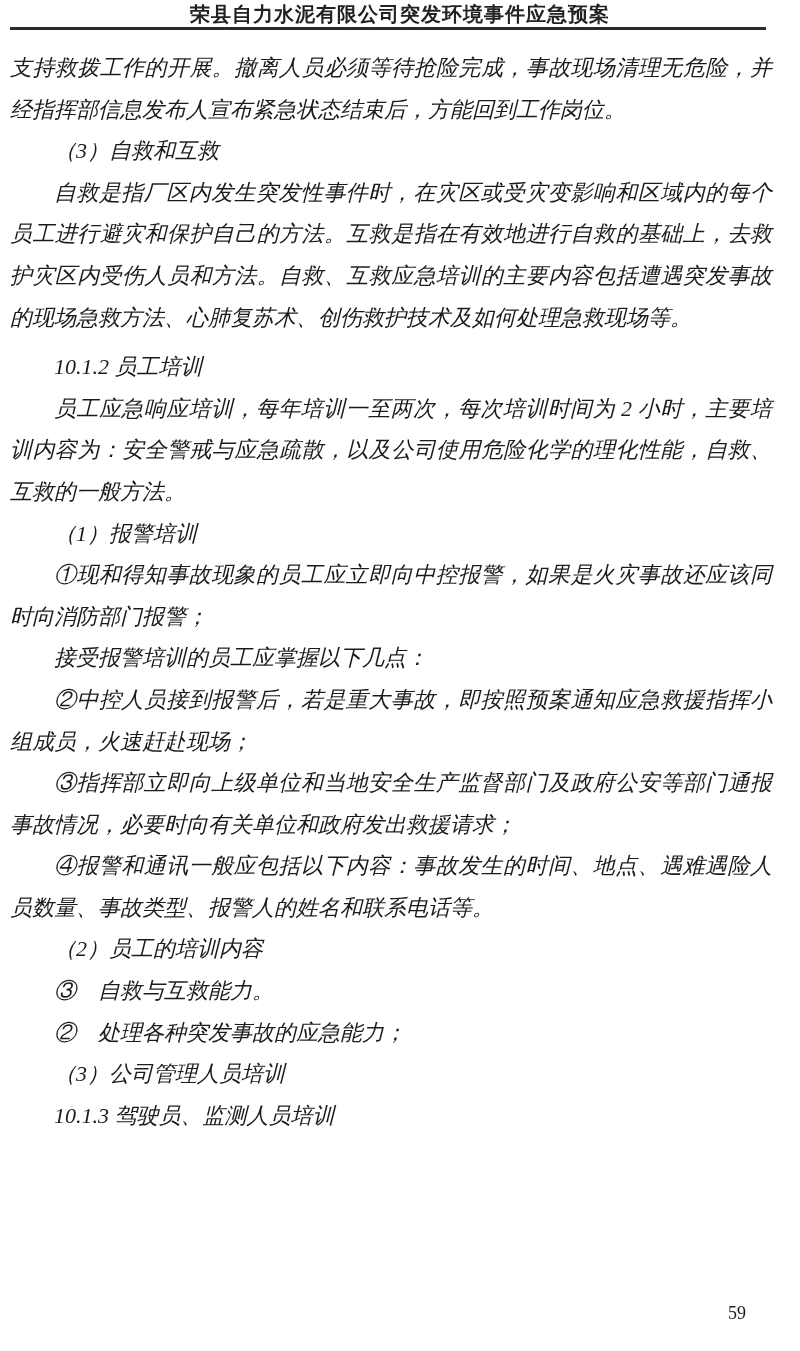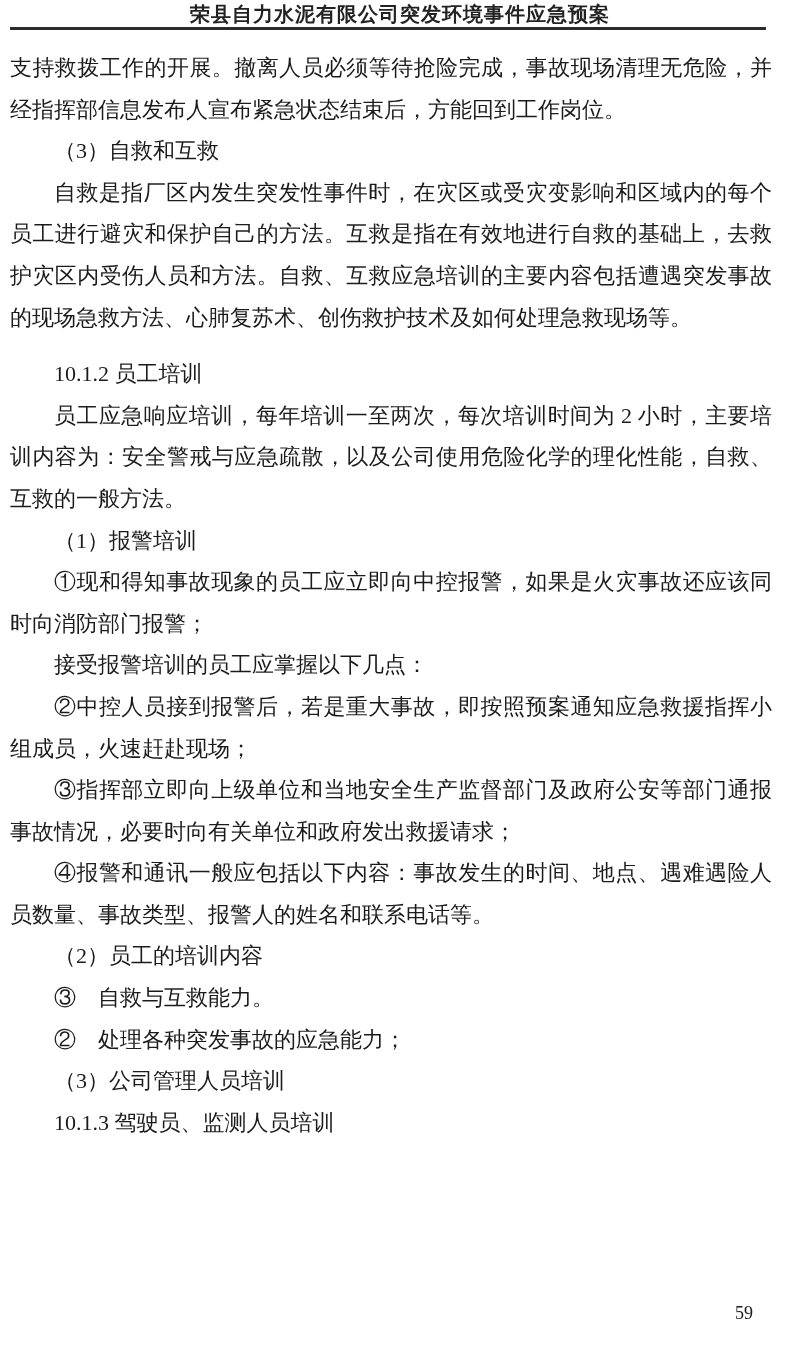--- a/index.html
+++ b/index.html
@@ -36,44 +36,45 @@
     margin: 2px 34px 0 10px;
   }
   
   .doc-body {
     margin-top: 17px;
     padding: 0 28px 0 10px;
     font-size: 22px;
     line-height: 41.6px;
     text-align: justify;
     letter-spacing: 0;
+    font-style: italic;
   }
   .doc-body p, .doc-body h2 {
     margin: 0;
     padding: 0;
     font-weight: normal;
   }
   .para {
     text-indent: 2em;
   }
   .para.no-indent {
     text-indent: 0;
   }
   .heading {
     text-indent: 2em;
     font-weight: bold;
     font-size: 22px;
   }
-  .heading.h1012 { margin-top: 15px; }
+  .heading.h1012 { margin-top: 8px; }
   .heading.h1013 { }
   
   .page-number {
     position: absolute;
     top: 1302px;
-    right: 47px;
+    right: 54px;
     font-size: 18px;
     line-height: 22px;
     color: #1b1b1b;
     font-family: "Liberation Serif", "DejaVu Serif", serif;
   }
 </style>
 </head>
 <body>
 
 <div class="page">

